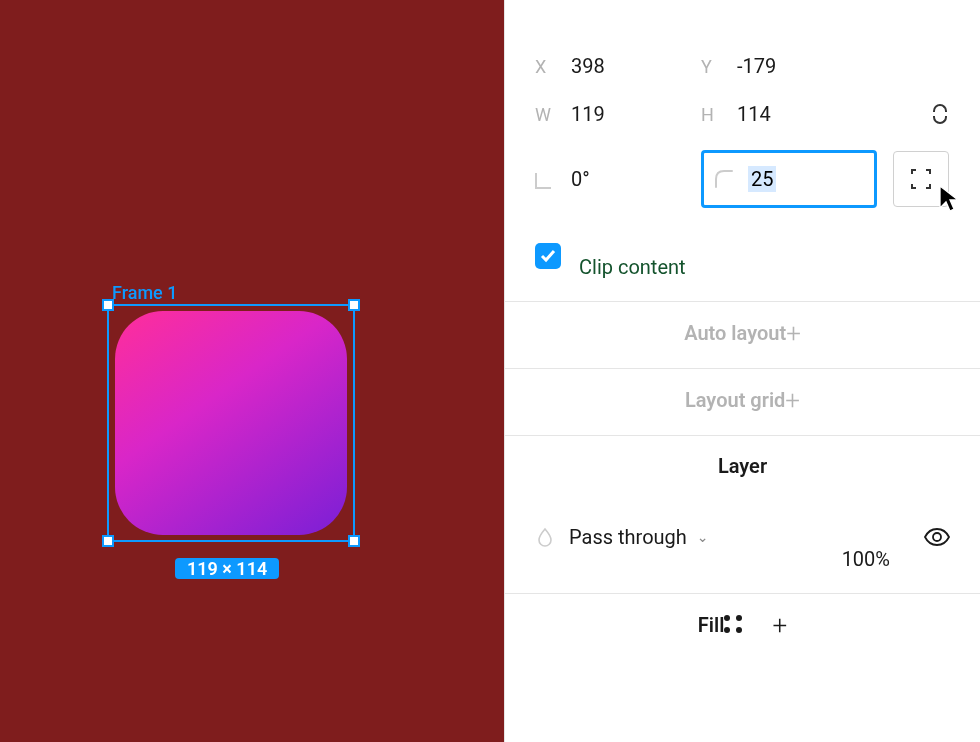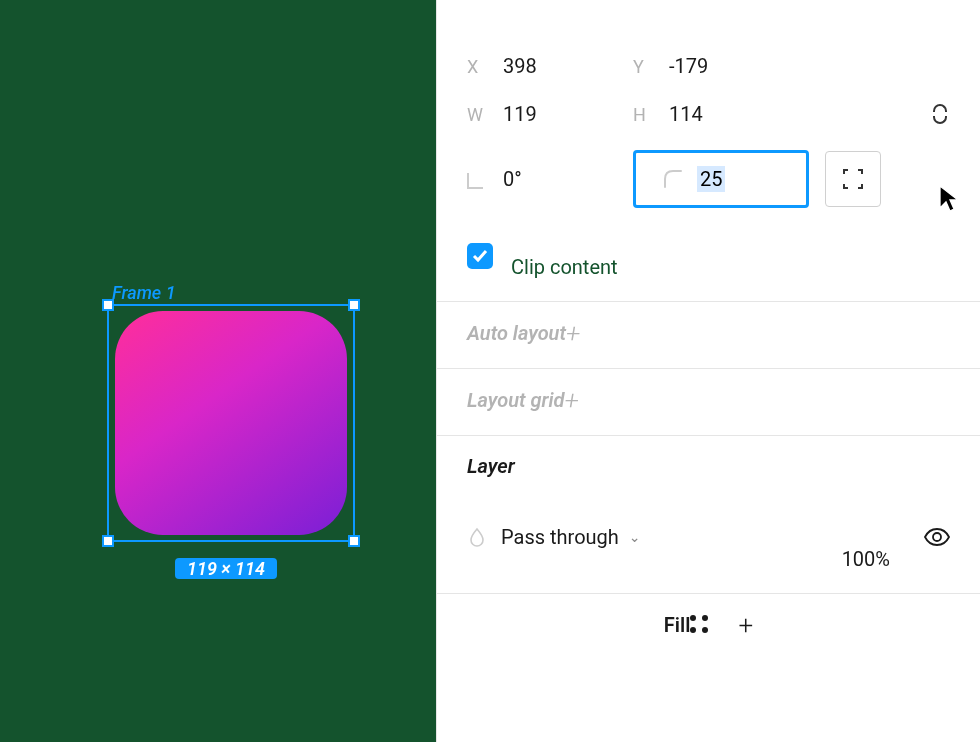--- a/index.html
+++ b/index.html
@@ -9,25 +9,24 @@
       font-family: -apple-system, BlinkMacSystemFont, "Segoe UI", Roboto, sans-serif;
     }
     body {
       width: 980px;
       height: 742px;
       display: flex;
       overflow: hidden;
       background: #e5e5e5;
     }
     .canvas {
-      width: 436px;
+      width: 504px;
       height: 100%;
       position: relative;
-      background: #14532d;
-      font-style: italic;
+      background: #7f1d1d;
     }
     .inspector {
       flex: 1;
       height: 100%;
       background: #ffffff;
       border-left: 1px solid #e5e5e5;
       font-size: 18px;
     }
 
     
@@ -105,21 +104,21 @@
     .field-group { display: flex; align-items: center; }
     .spacer-grow { flex: 1; }
 
     .focused-input {
       width: 176px;
       height: 58px;
       border: 3px solid #0d99ff;
       border-radius: 4px;
       display: flex;
       align-items: center;
-      padding: 0 27px;
+      padding: 0 10px;
       background: #fff;
       gap: 14px;
     }
     .radius-icon {
       width: 20px;
       height: 20px;
       color: #ccc;
       flex-shrink: 0;
     }
     .focused-input .val {
@@ -167,22 +166,21 @@
       border-radius: 5px;
       display: flex;
       align-items: center;
       justify-content: center;
     }
     .checkbox svg { width: 18px; height: 18px; stroke: white; stroke-width: 3; fill: none; }
 
     .section-header {
       display: flex;
       align-items: center;
-      justify-content: flex-start;
-      font-style: italic;
+      justify-content: center;
     }
     .section-title {
       font-size: 20px;
       font-weight: 600;
       color: #1a1a1a;
     }
     .section-title.muted { color: #b3b3b3; }
     .plus-icon {
       font-size: 26px;
       color: #b3b3b3;

